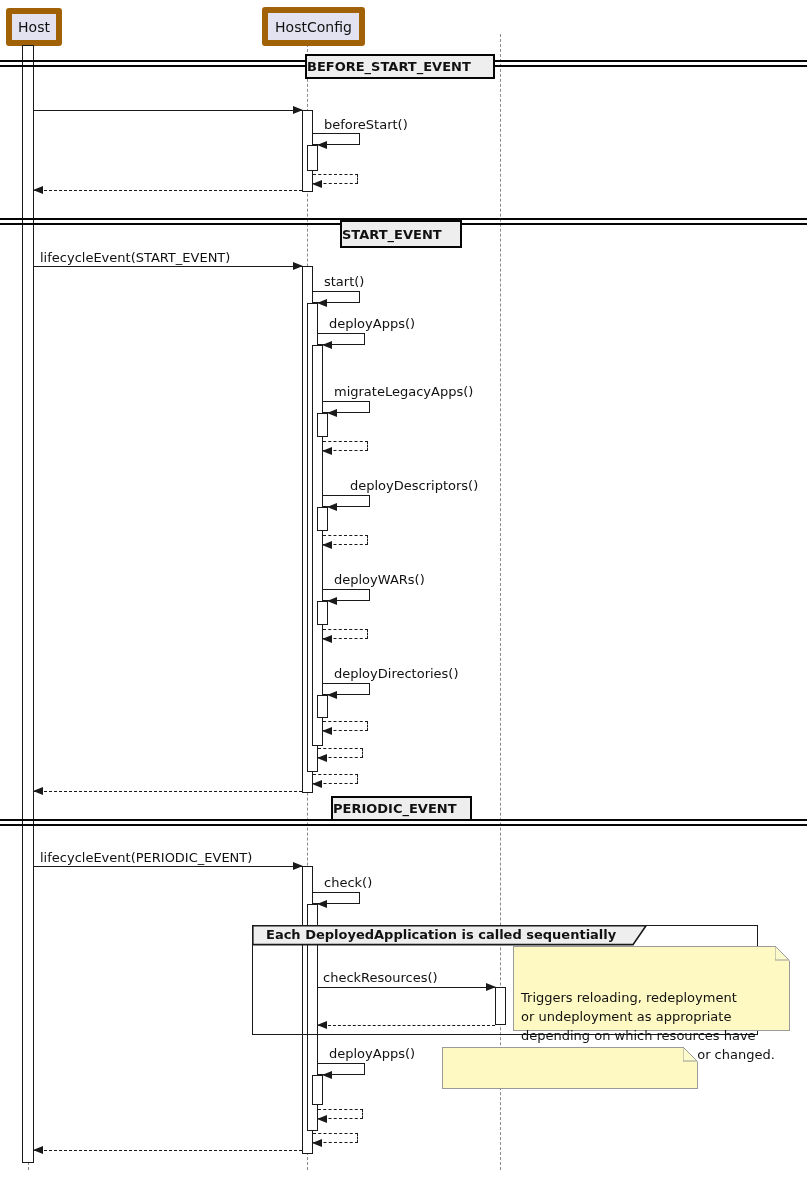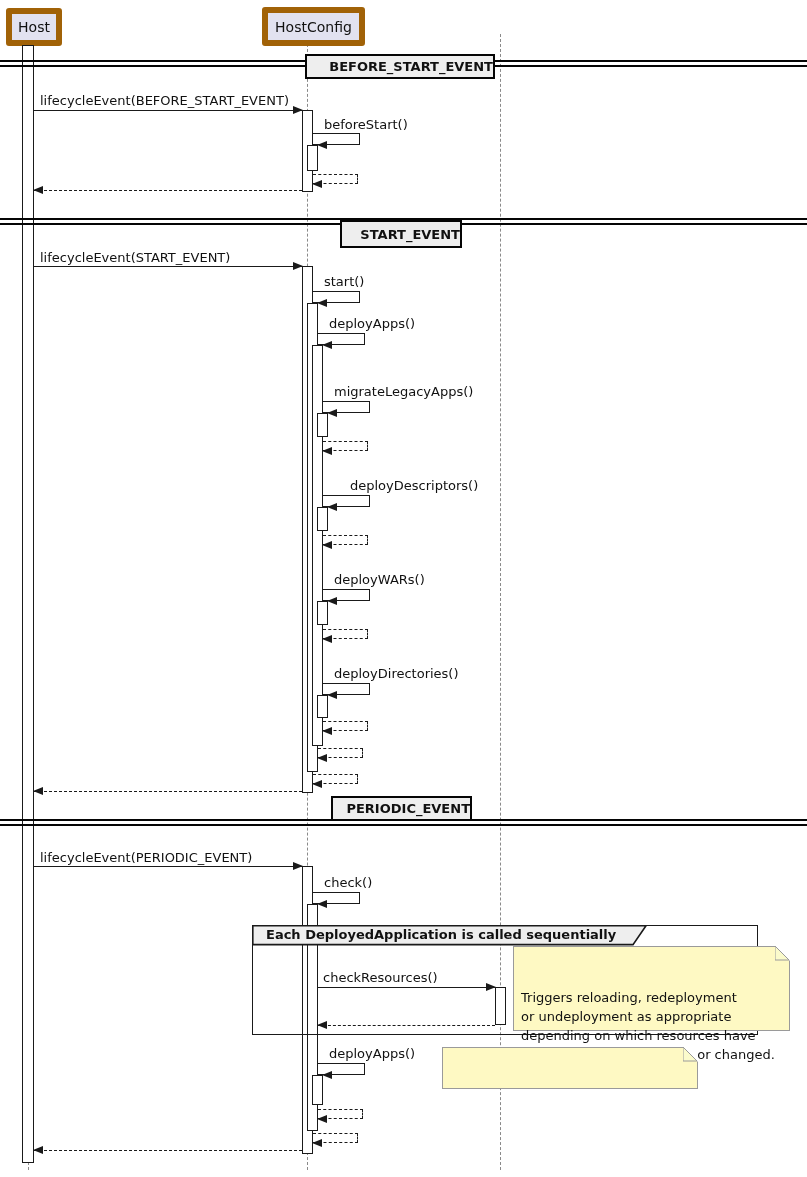--- a/index.html
+++ b/index.html
@@ -4,21 +4,21 @@
 <style>
   html,body{margin:0;padding:0;background:#fff;}
   #canvas{position:relative;width:807px;height:1177px;background:#ffffff;
           font-family:"DejaVu Sans",sans-serif;color:#111;overflow:hidden;}
   .lifeline{position:absolute;width:0;border-left:1px dashed #8a8a8a;}
   .participant{position:absolute;background:#E2E2F0;border:6px solid #a16207;border-radius:3px;
           display:flex;align-items:center;justify-content:center;font-size:14px;color:#111;}
   .act{position:absolute;width:11px;background:#ffffff;border:1.3px solid #1a1a1a;box-sizing:border-box;}
   .divline{position:absolute;left:0;width:807px;height:3px;border-top:2px solid #050505;border-bottom:2px solid #050505;}
   .divlabel{position:absolute;background:#EEEEEE;border:2px solid #050505;box-sizing:border-box;
-          display:flex;align-items:center;justify-content:flex-end;font-weight:bold;font-size:13px;}
+          display:flex;align-items:center;justify-content:flex-start;font-weight:bold;font-size:13px;}
   .txt{position:absolute;font-size:13px;white-space:nowrap;height:17px;line-height:17px;}
   .msgline{position:absolute;height:0;border-top:1.3px solid #1a1a1a;}
   .msgline.dashed{border-top-style:dashed;}
   .ah-r{position:absolute;right:-1px;top:-5px;width:0;height:0;
         border-top:4.5px solid transparent;border-bottom:4.5px solid transparent;border-left:10px solid #1a1a1a;}
   .ah-l{position:absolute;left:-1px;top:-5px;width:0;height:0;
         border-top:4.5px solid transparent;border-bottom:4.5px solid transparent;border-right:10px solid #1a1a1a;}
   .self{position:absolute;border:1.3px solid #1a1a1a;border-left:none;box-sizing:border-box;}
   .self .ah{position:absolute;left:4px;bottom:-5px;width:0;height:0;
         border-top:4.5px solid transparent;border-bottom:4.5px solid transparent;border-right:10px solid #1a1a1a;}
@@ -47,21 +47,20 @@
     <span>HostConfig</span>
   </div>
 
   <div class="act" style="left:22px;top:45px;width:12px;height:1118px"></div>
 
   <div class="divline" style="top:60px"></div>
   <div class="divlabel" style="left:305px;top:54px;width:190px;height:25px">
     <span>BEFORE_START_EVENT</span>
   </div>
 
-  <div class="txt" style="left:40px;top:92px">lifecycleEvent(BEFORE_START_EVENT)</div>
   <div class="msgline" style="left:34px;top:110px;width:268px">
     <div class="ah-r"></div>
   </div>
   <div class="act" style="left:302px;top:110px;height:82px"></div>
 
   <div class="txt" style="left:324px;top:116px">beforeStart()</div>
   <div class="self" style="left:313px;top:133px;width:47px;height:12px">
     <div class="ah"></div>
   </div>
   <div class="act" style="left:307px;top:145px;height:26px"></div>

